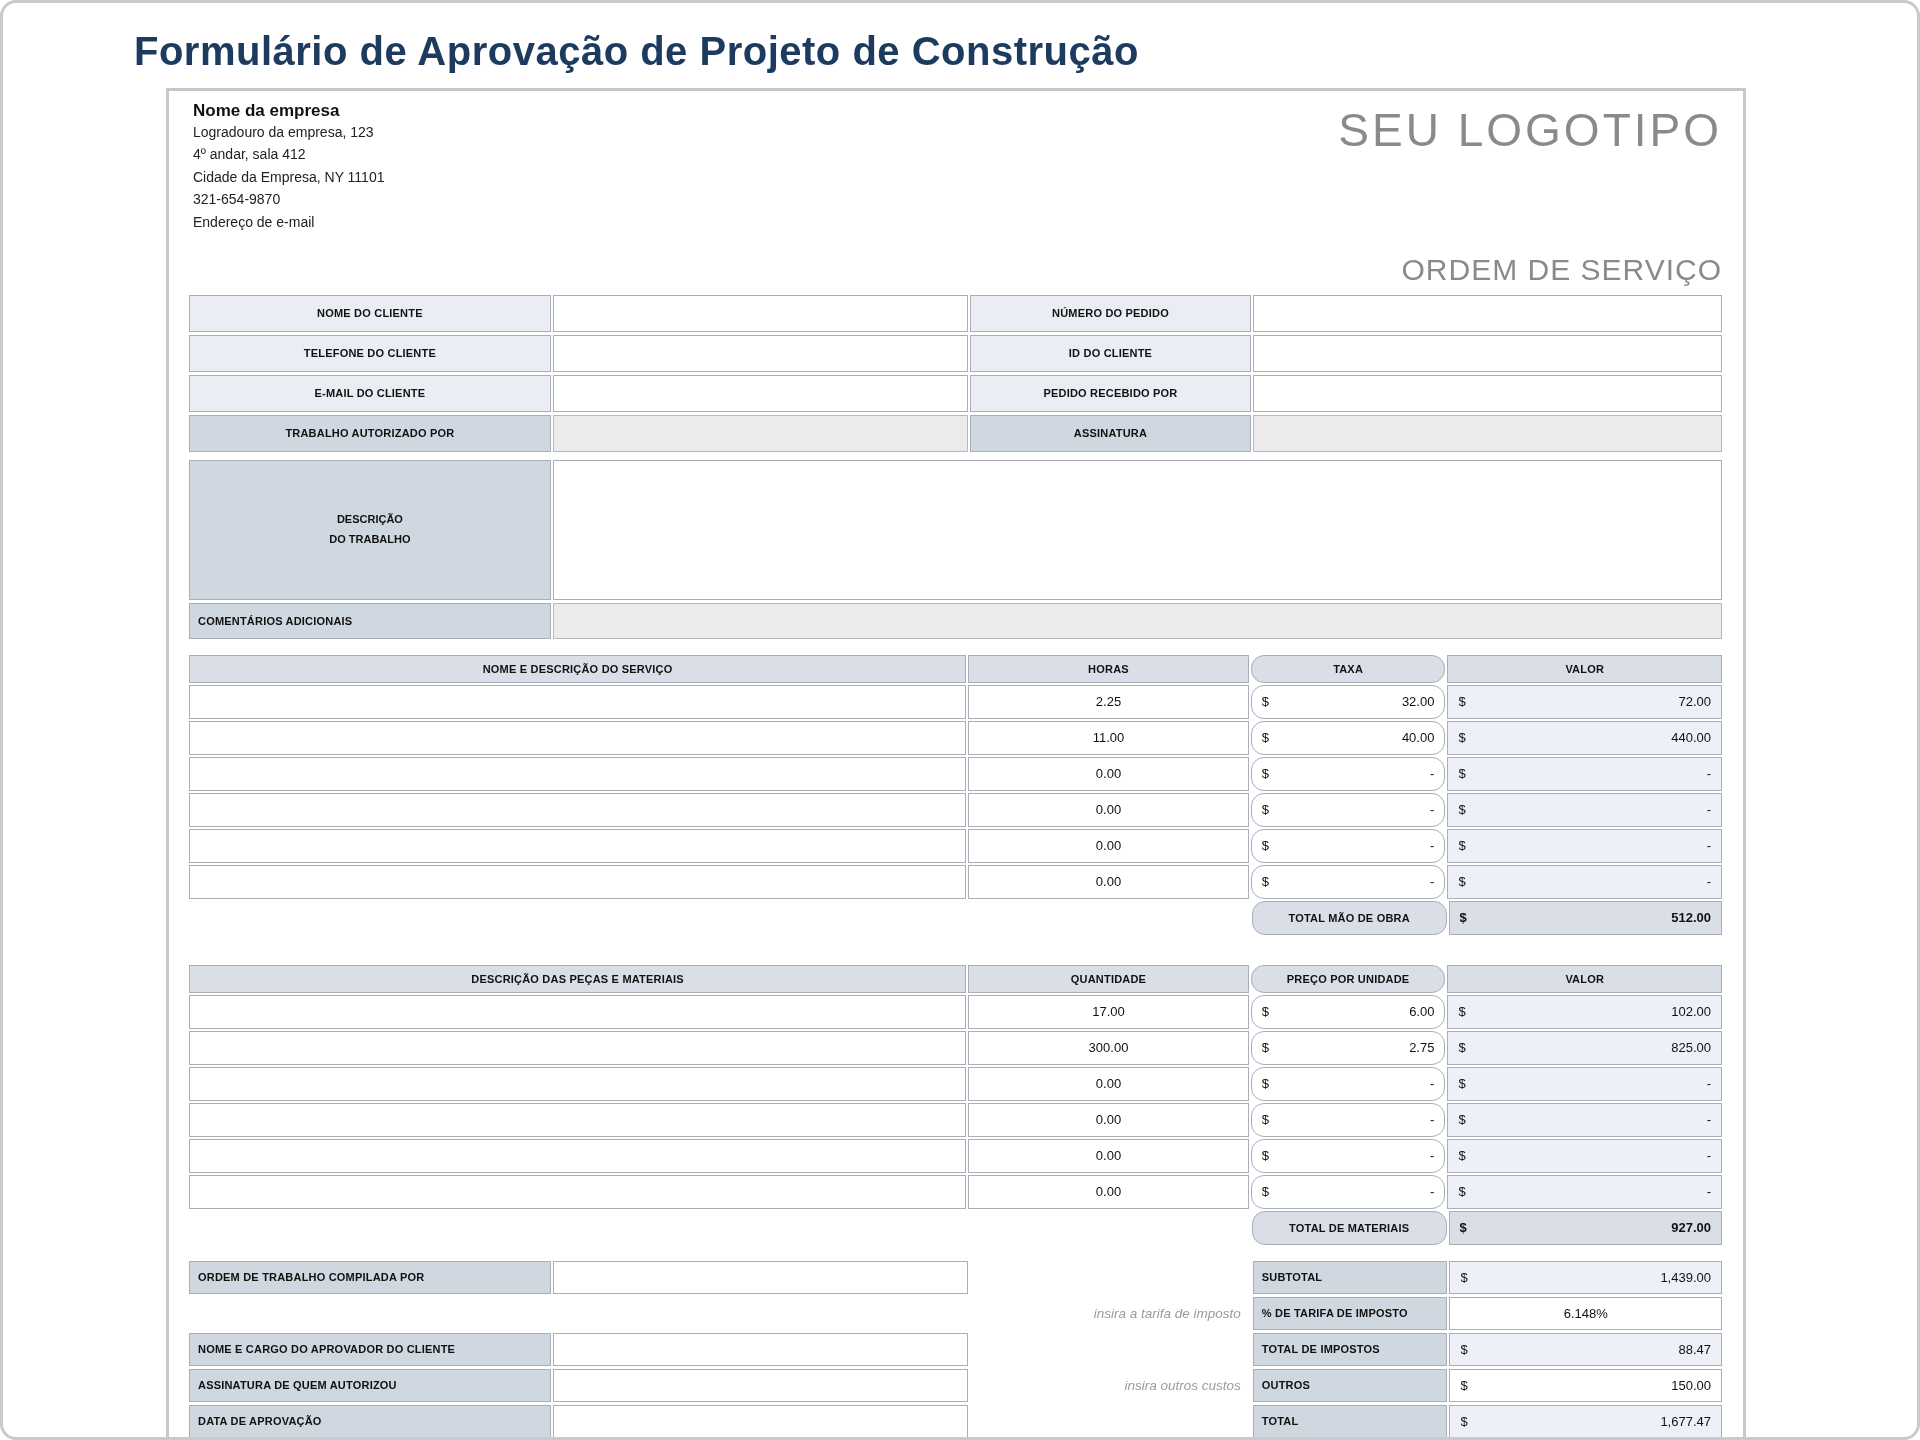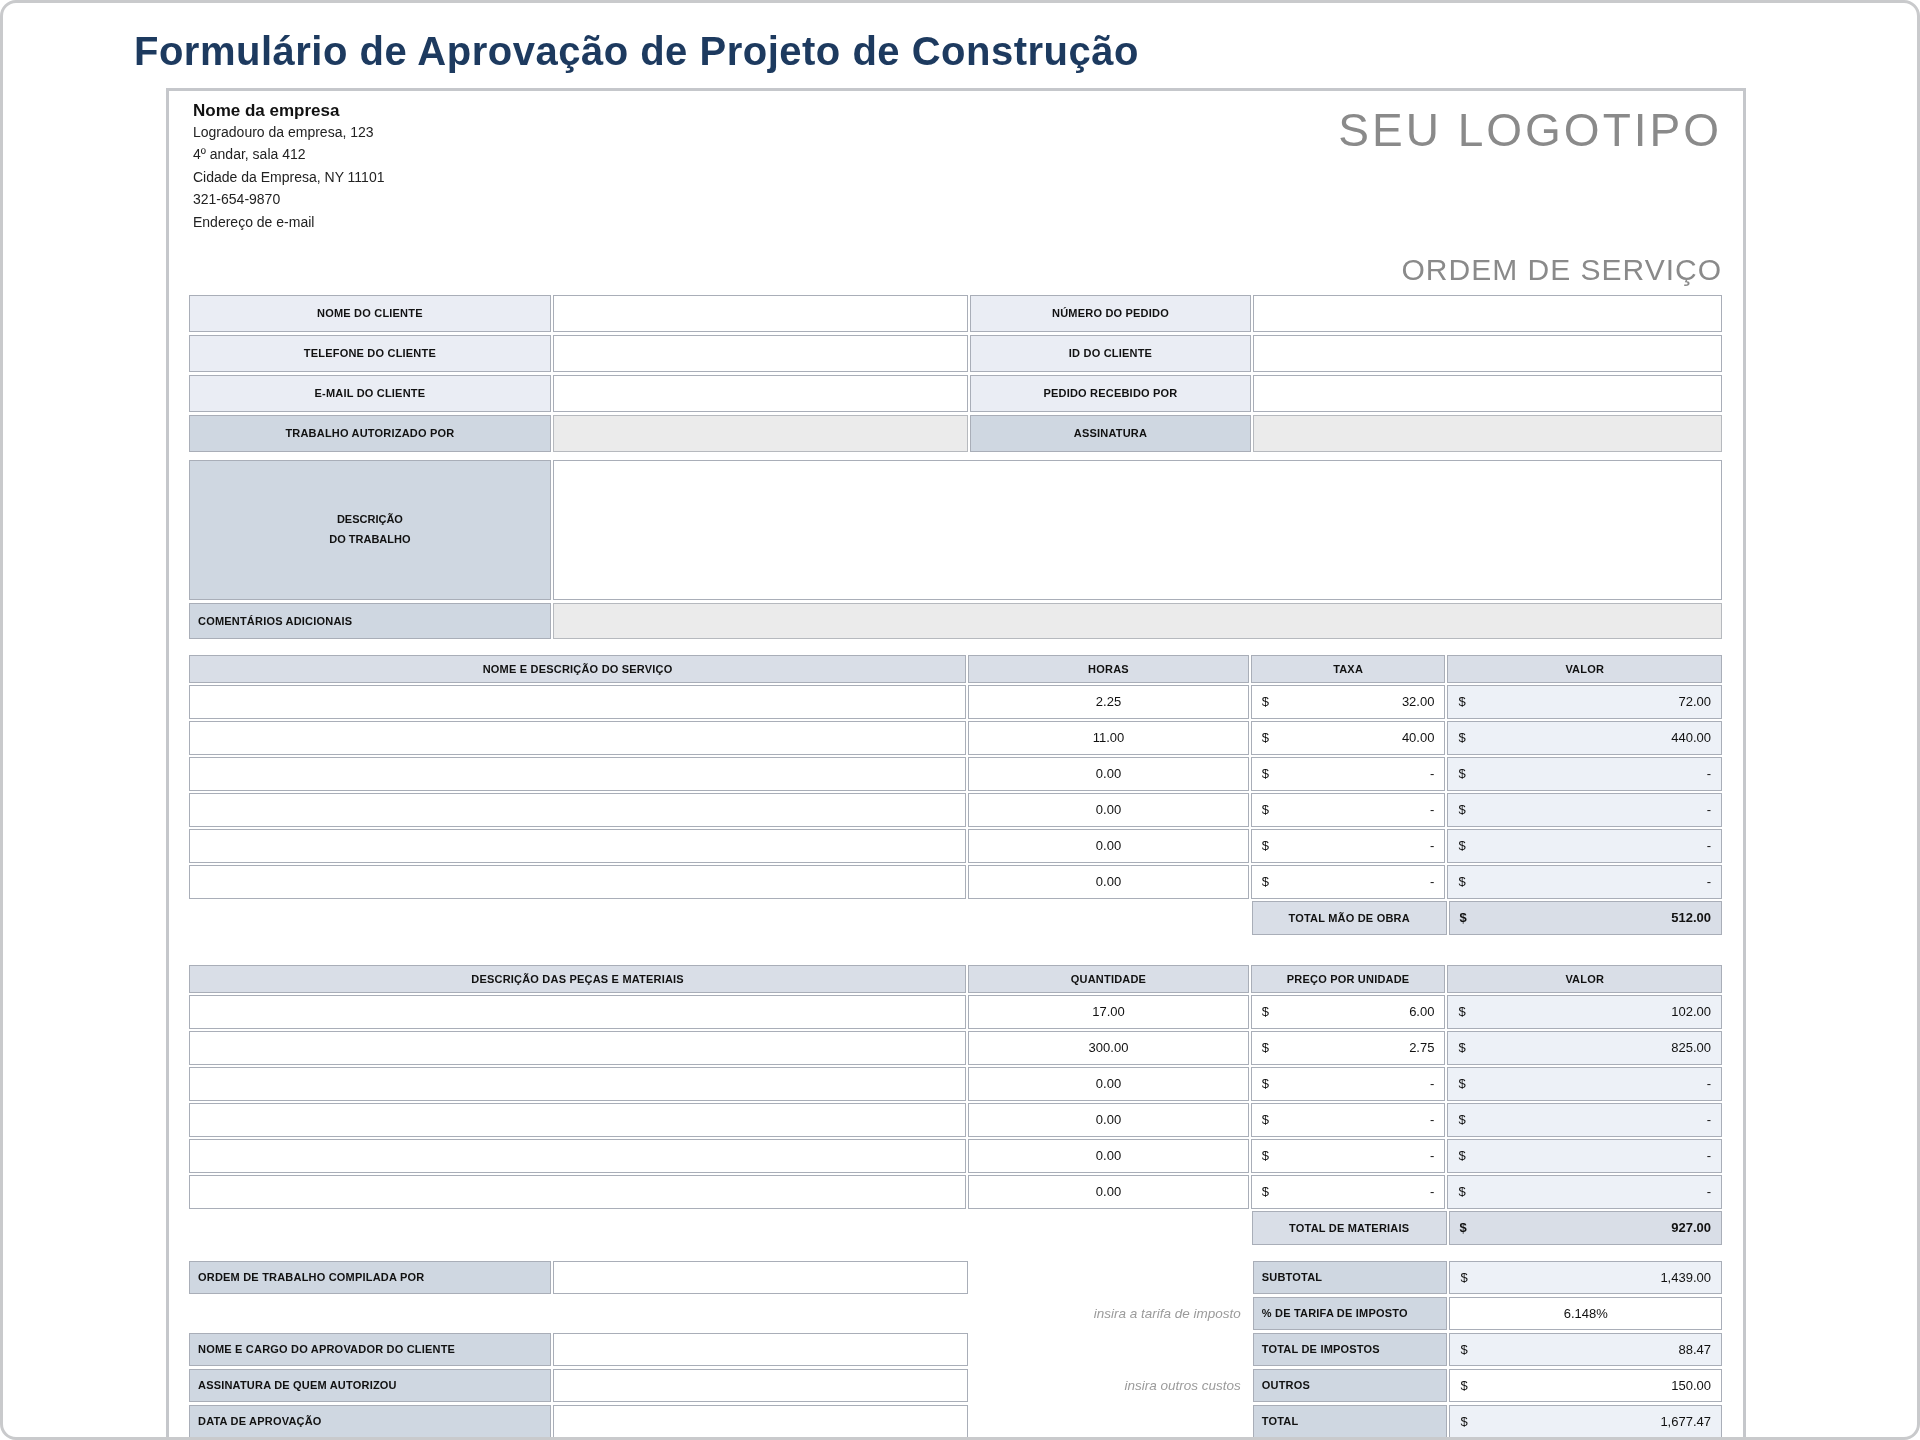--- a/index.html
+++ b/index.html
@@ -32,21 +32,21 @@
   .desc-row{display:flex; gap:2px; margin-bottom:3px;}
   .desc-lbl{flex:0 0 23.6%; border:1px solid var(--border_gray); background:var(--label_medium);
             display:flex; flex-direction:column; align-items:center; justify-content:center;
             font-size:11px; font-weight:700; height:140px; line-height:1.8;}
   .desc-input{flex:1 1 auto; border:1px solid var(--border_gray); background:#fff; height:140px;}
   .comments-row .cell{height:36px;}
   .tbl{margin-bottom:30px;}
   .tbl-row{display:flex; gap:2px; margin-bottom:2px;}
   .tcell{border:1px solid var(--border_gray); height:34px; display:flex; align-items:center; font-size:13px;}
   .thead .tcell{height:28px; background:var(--table_header); font-weight:700; font-size:11px; justify-content:center; letter-spacing:.2px;}
-  .t-desc{flex:0 0 50.7%;} .t-h{flex:0 0 18.3%;} .t-r{flex:0 0 12.7%;} .t-a{flex:1 1 auto;}
+  .t-desc{flex:0 0 50.7%;} .t-h{flex:0 0 18.3%;} .t-r{flex:0 0 12.7%;border-radius:13px;} .t-a{flex:1 1 auto;}
   .center{justify-content:center;}
   .money{justify-content:space-between; padding:0 10px;}
   .fill{background:var(--amount_fill);}
   .total-row{display:flex; gap:2px;}
   .t-spacer{flex:0 0 69.2%;}
   .total-row .tcell{background:var(--table_header); font-weight:700;}
   .total-row .tlabel{font-size:11px; justify-content:center; letter-spacing:.2px;}
   .bottom{margin-top:16px;}
   .brow{display:flex; gap:2px; margin-bottom:3px; height:33px;}
   .bcell{border:1px solid var(--border_gray); display:flex; align-items:center; font-size:11px; height:33px;}

